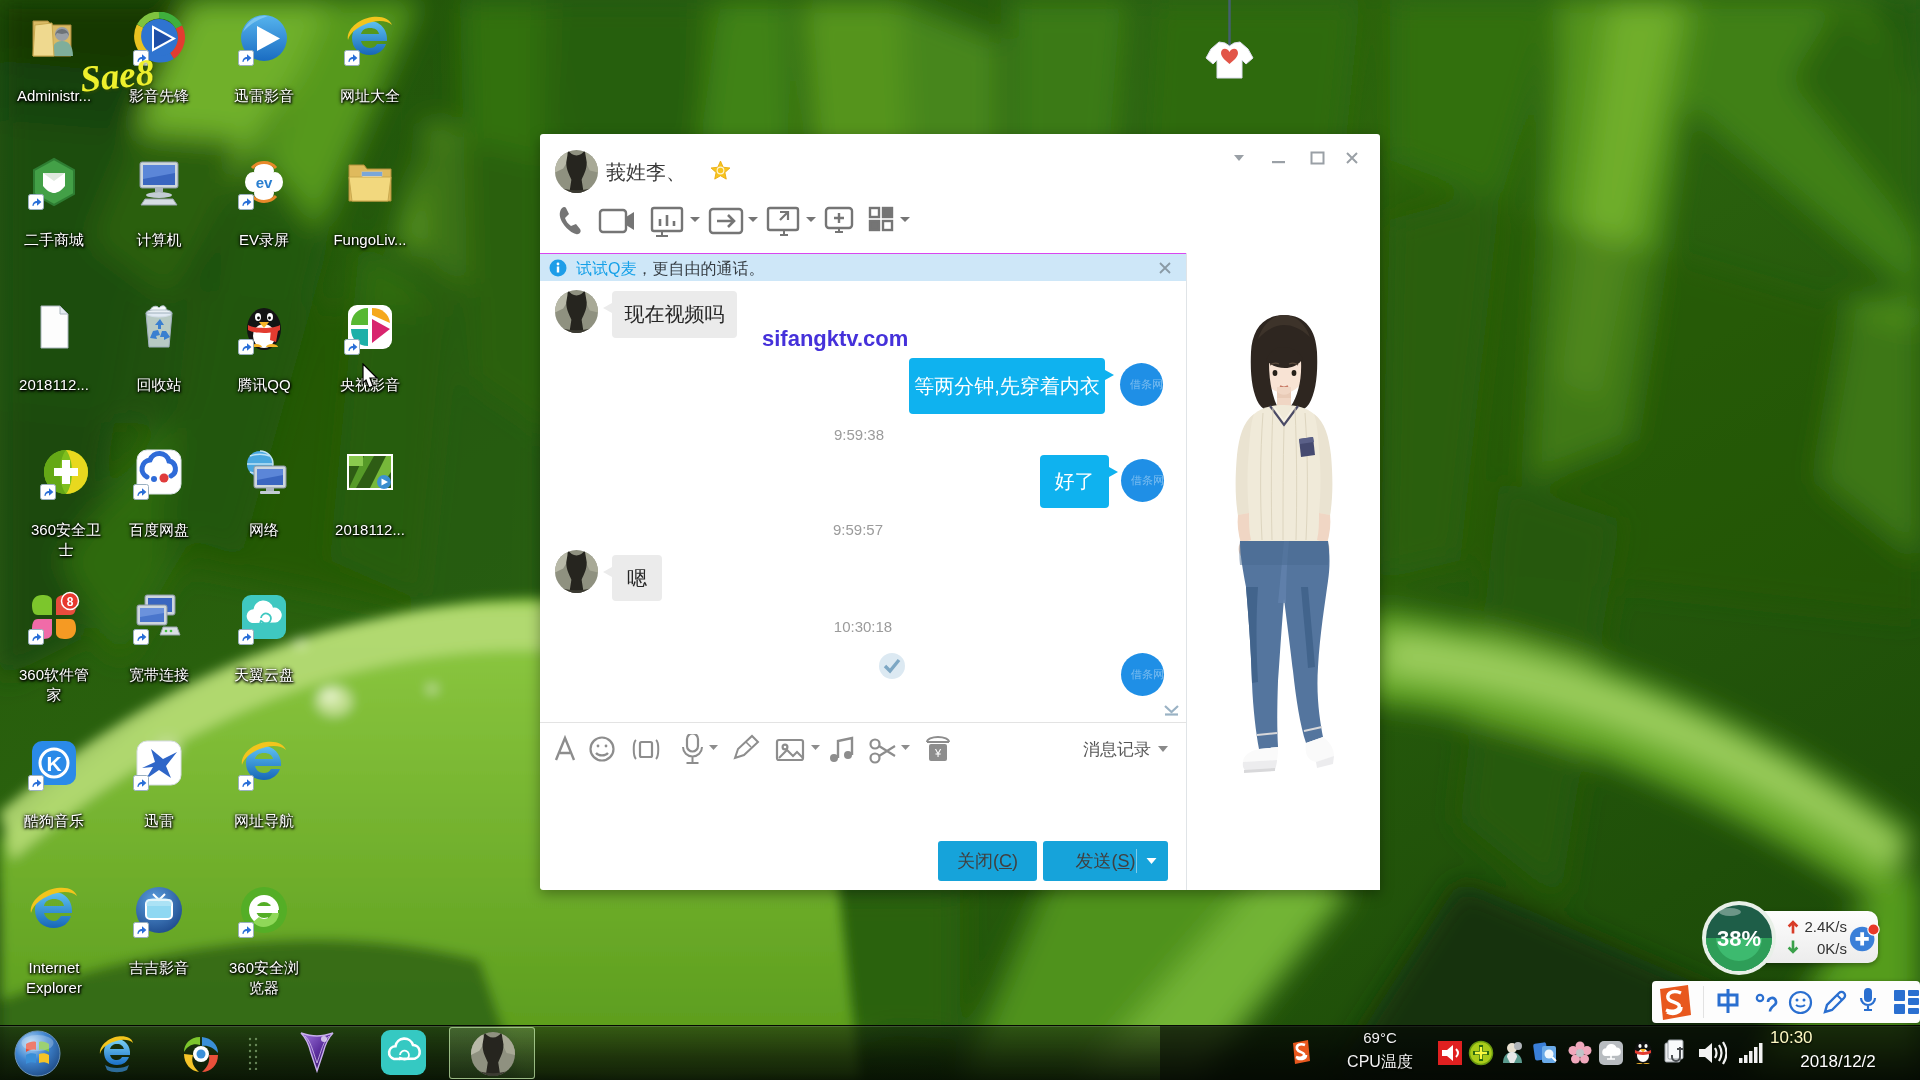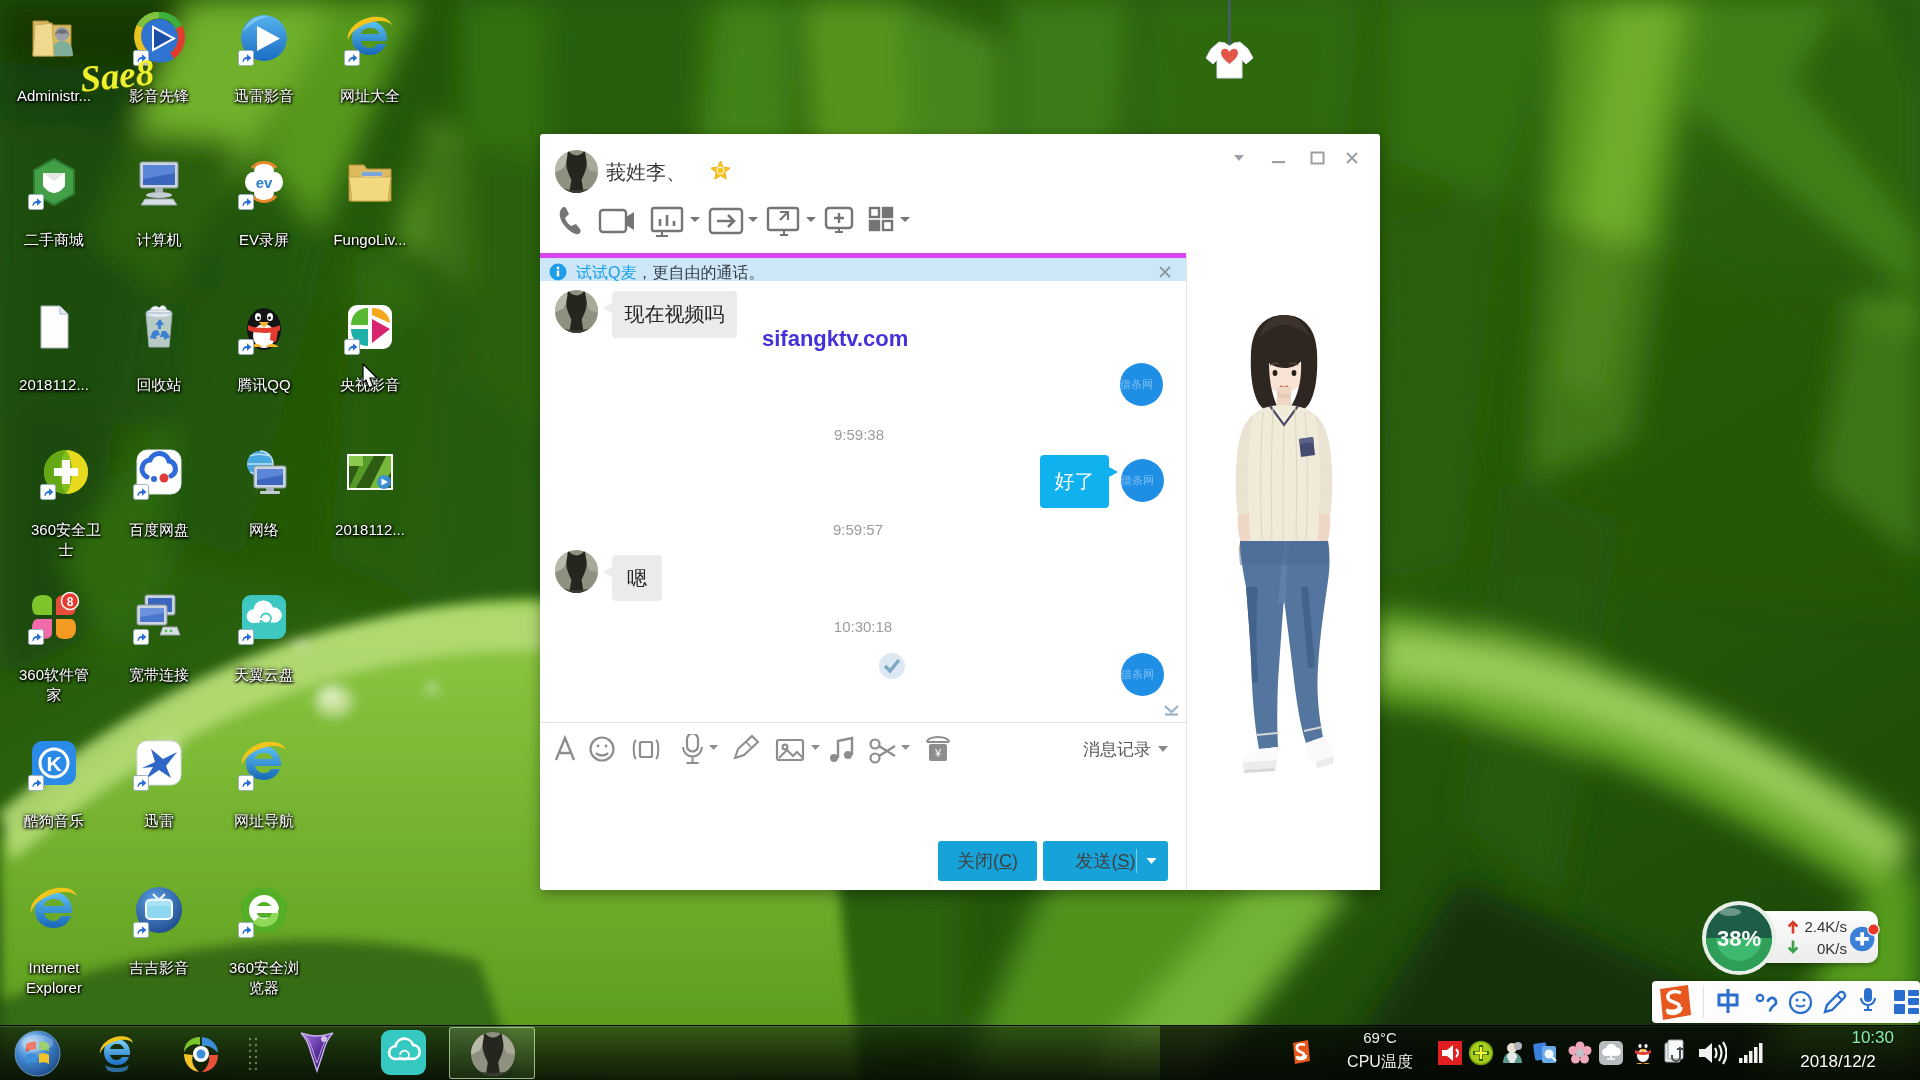--- a/index.html
+++ b/index.html
@@ -9,21 +9,21 @@
 .di .ic{display:block;margin:0 auto;position:relative}
 .di .lb{position:absolute;top:74px;left:-8px;right:-8px;font-size:15px;color:#fff;line-height:20px;text-shadow:0 1px 3px #000,0 0 4px rgba(0,0,0,.9),1px 1px 2px #000}
 .sc{position:absolute;left:26px;top:38px;width:16px;height:16px}
 .avp{width:43px;height:43px;border-radius:50%;overflow:hidden}
 .avp svg{display:block}
 .bubL,.bubR{border-radius:4px;font-size:20px;text-align:center;white-space:nowrap}
 .bubL{background:#ebebeb;color:#262626}
 .bubR{background:#0fb2ef;color:#fff}
 .bubL:before{content:"";position:absolute;left:-9px;top:12px;border:5px solid transparent;border-right:9px solid #ebebeb;border-left:none}
 .bubR:after{content:"";position:absolute;right:-9px;top:12px;border:5px solid transparent;border-left:9px solid #0fb2ef;border-right:none}
-.avB{width:43px;height:43px;border-radius:50%;background:#1f8fe6;color:rgba(255,255,255,.4);font-size:11px;text-align:left;line-height:43px;overflow:hidden}
+.avB{width:43px;height:43px;border-radius:50%;background:#1f8fe6;color:rgba(255,255,255,.4);font-size:11px;text-align:right;line-height:43px;overflow:hidden}
 .tme{width:200px;text-align:center;font-size:15px;color:#9b9b9b}
 .btn{height:40px;line-height:40px;background:#16a3da;color:#404040;font-size:18px;text-align:center;border-radius:3px}
 </style></head><body>
 <div id="s">
 <svg class="abs" id="wall" width="1920" height="1080" viewBox="0 0 1920 1080" style="left:0;top:0">
 <defs>
 <linearGradient id="gbase" x1="0" y1="0" x2="1" y2="1">
 <stop offset="0" stop-color="#1e5009"></stop>
           <stop offset=".45" stop-color="#2c640e"></stop>
           <stop offset="1" stop-color="#1a4707"></stop>
@@ -486,21 +486,21 @@
         <path d="M283,32 h8 m-4,-4 v4" stroke-width="2"></path>
         <path d="M287,13 v10 m-5,-5 h10" stroke-width="2.4"></path>
     <g stroke-width="2.4">
           <rect x="318" y="8" width="9" height="9"></rect>
           <rect x="331" y="8" width="9" height="9" fill="#757575"></rect>
           <rect x="318" y="21" width="9" height="9" fill="#757575"></rect>
           <rect x="331" y="21" width="9" height="9"></rect>
         </g>
         <path d="M348,17 l5,5 5,-5 z" fill="#757575" stroke="none"></path>
   </svg>
-  <div class="abs" style="left:0;top:119px;width:646px;height:28px;background:#cee7f8;border-top:5px solid #d946ef">
+  <div class="abs" style="left:0;top:119px;width:646px;height:28px;background:#cee7f8;border-top:1px solid #d946ef">
     <svg class="abs" style="left:9px;top:5px" width="18" height="18" viewBox="0 0 18 18">
           <circle cx="9" cy="9" r="8.5" fill="#1e9de8"></circle>
           <rect x="7.8" y="7.5" width="2.4" height="6" fill="#fff"></rect>
           <circle cx="9" cy="5" r="1.4" fill="#fff"></circle>
         </svg>
     <div class="abs" style="left:36px;top:5px;font-size:16px;color:#353c42"><span style="color:#14a0e8">试试Q麦</span>，更自由的通话。</div>
     <svg class="abs" style="left:618px;top:7px" width="14" height="14" viewBox="0 0 14 14">
           <path d="M2,2 l10,10 M12,2 L2,12" stroke="#8a9aa5" stroke-width="1.8"></path>
         </svg>
   </div>
@@ -508,20 +508,21 @@
         <svg width="43" height="43" viewBox="0 0 42 42">
           <rect width="42" height="42" fill="#8f9180"></rect>
           <path d="M0,0 h10 l4,8 -6,10 -8,4 Z" fill="#b8b9a8"></path>
           <path d="M42,0 h-12 l-2,8 6,12 8,2 Z" fill="#a8a996"></path>
           <path d="M13,0 C16,7 26,7 29,0 L31,12 C31,20 28,24 26,29 L28,42 L14,42 L16,29 C14,24 11,20 11,12 Z" fill="#26251f"></path>
           <path d="M0,34 a28,16 0 0 0 42,0 v8 h-42 Z" fill="#3c3b32"></path>
         </svg>
       </div>
   <div class="abs bubL" style="left:72px;top:157px;width:125px;height:47px;line-height:47px">现在视频吗</div>
   <div class="abs" style="left:222px;top:192px;width:200px;font-size:22px;font-weight:bold;color:#4531da">sifangktv.com</div>
+  <div class="abs bubR" style="left:369px;top:224px;width:196px;height:56px;line-height:56px">等两分钟,先穿着内衣</div>
   <div class="abs avB" style="left:580px;top:229px">借条网</div>
   <div class="abs tme" style="left:219px;top:292px">9:59:38</div>
   <div class="abs bubR" style="left:500px;top:321px;width:69px;height:53px;line-height:53px">好了</div>
   <div class="abs avB" style="left:581px;top:325px">借条网</div>
   <div class="abs tme" style="left:218px;top:387px">9:59:57</div>
   <div class="abs avp" style="left:15px;top:416px">
         <svg width="43" height="43" viewBox="0 0 42 42">
           <rect width="42" height="42" fill="#8f9180"></rect>
           <path d="M0,0 h10 l4,8 -6,10 -8,4 Z" fill="#b8b9a8"></path>
           <path d="M42,0 h-12 l-2,8 6,12 8,2 Z" fill="#a8a996"></path>
@@ -771,21 +772,21 @@
     </svg>
 <svg class="abs" style="left:1737px;top:1040px" width="28" height="26" viewBox="0 0 28 26">
       <g fill="#f2f2f2">
         <rect x="2" y="18" width="3.5" height="5"></rect>
         <rect x="7" y="15" width="3.5" height="8"></rect>
         <rect x="12" y="11" width="3.5" height="12"></rect>
         <rect x="17" y="7" width="3.5" height="16"></rect>
         <rect x="22" y="3" width="3.5" height="20"></rect>
       </g>
     </svg>
-<div class="abs" style="left:1770px;top:1028px;width:124px;text-align:right;font-size:17px;color:#86efac;text-shadow:0 1px 2px #000">10:30</div>
+<div class="abs" style="left:1770px;top:1028px;width:124px;text-align:left;font-size:17px;color:#fef9c3;text-shadow:0 1px 2px #000">10:30</div>
 <div class="abs" style="left:1770px;top:1052px;width:136px;text-align:center;font-size:17px;color:#ffffff;text-shadow:0 1px 2px #000">2018/12/2</div>
 <div class="abs" style="left:1739px;top:911px;width:139px;height:52px;background:linear-gradient(180deg,#fdfdfd,#ececec);border-radius:10px;box-shadow:0 2px 5px rgba(0,0,0,.35)">
   <svg class="abs" style="left:47px;top:7px" width="14" height="17" viewBox="0 0 16 18">
         <path d="M8,17 L8,5 M3,9 L8,4 L13,9" stroke="#d83c28" stroke-width="3" fill="none"></path>
       </svg>
   <svg class="abs" style="left:47px;top:28px" width="14" height="17" viewBox="0 0 16 18">
         <path d="M8,1 L8,13 M3,9 L8,14 L13,9" stroke="#3aa04a" stroke-width="3" fill="none"></path>
       </svg>
   <div class="abs" style="left:46px;top:7px;width:62px;text-align:right;font-size:15px;color:#333">2.4K/s</div>
   <div class="abs" style="left:46px;top:29px;width:62px;text-align:right;font-size:15px;color:#333">0K/s</div>

